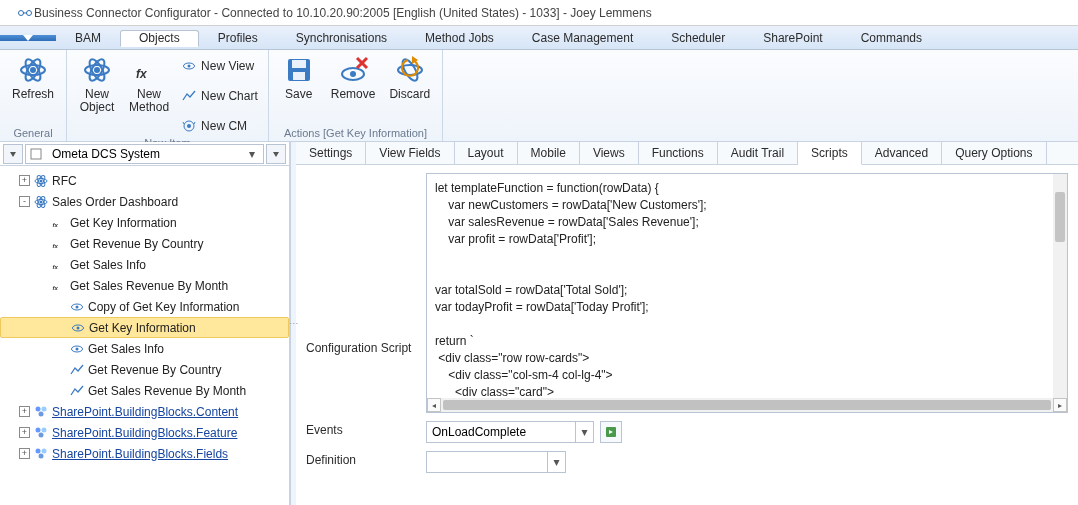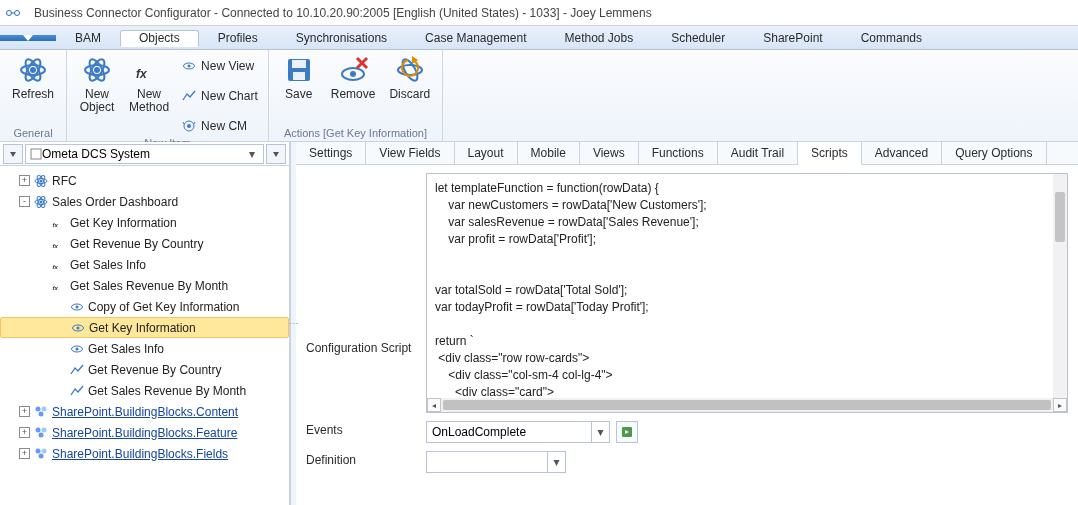--- a/index.html
+++ b/index.html
@@ -1,19 +1,19 @@
 <!DOCTYPE html>
 <html><head>
 <meta charset="utf-8">
 <style>
 * { box-sizing: border-box; margin: 0; padding: 0; font-family: "Segoe UI", Tahoma, sans-serif; font-size: 12px; }
 body { width: 1078px; height: 505px; background: #fff; overflow: hidden; display: flex; flex-direction: column; }
 
 
-.titlebar { height: 26px; background: #fff; border-bottom: 1px solid #d0d0d0; display: flex; align-items: center; padding: 0 6px; gap: 14px; color: #444; }
+.titlebar { height: 26px; background: #fff; border-bottom: 1px solid #d0d0d0; display: flex; align-items: center; padding: 0 18px; gap: 2px; color: #444; }
 .titlebar .app-icon { width: 14px; height: 14px; }
 
 
 .menu-row { height: 24px; background: linear-gradient(#eaf1fb, #d6e5f7); border-bottom: 1px solid #b8c4d4; display: flex; align-items: center; }
 .file-btn { width: 56px; background: linear-gradient(#4f8fd6, #2e6db8); display: flex; align-items: center; justify-content: center; color: #fff; cursor: pointer; }
 .menu-tab { padding: 0 18px; display: flex; align-items: center; color: #2b2b2b; cursor: pointer; border: 1px solid transparent; }
 .menu-tab.active { background: #fff; border: 1px solid #b8c4d4; border-bottom: 1px solid #fff; border-top-left-radius: 3px; border-top-right-radius: 3px; margin-bottom: -1px; }
 
 
 .ribbon { height: 92px; background: linear-gradient(#fbfcfe, #eef4fb); border-bottom: 1px solid #c8d2e0; display: flex; }
@@ -24,21 +24,21 @@
 .rb-btn .icn { width: 32px; height: 32px; display: flex; align-items: center; justify-content: center; }
 .rb-btn .lbl { text-align: center; color: #2b2b2b; line-height: 13px; margin-top: 2px; }
 .rb-small { display: flex; align-items: center; gap: 4px; padding: 2px 4px; cursor: pointer; border-radius: 3px; color: #2b2b2b; }
 .rb-small .icn { width: 16px; height: 16px; display: flex; align-items: center; justify-content: center; }
 .rb-col { display: flex; flex-direction: column; justify-content: flex-start; gap: 10px; padding-top: 4px; }
 
 
 .main-area { flex: 1; display: flex; min-height: 0; }
 .left-pane { width: 290px; border-right: 1px solid #c8d2e0; display: flex; flex-direction: column; background: #fff; }
 .left-toolbar { height: 24px; border-bottom: 1px solid #c8d2e0; display: flex; align-items: center; gap: 2px; padding: 0 3px; }
-.combo { flex: 1; border: 1px solid #b8c4d4; height: 20px; display: flex; align-items: center; padding: 0 4px; gap: 0; background: #fff; }
+.combo { flex: 1; border: 1px solid #b8c4d4; height: 20px; display: flex; align-items: center; padding: 0 4px; gap: 10px; background: #fff; }
 .combo .dd { width: 14px; text-align: center; color: #555; cursor: pointer; }
 .square-btn { width: 20px; height: 20px; border: 1px solid #b8c4d4; background: #f2f6fb; display: flex; align-items: center; justify-content: center; cursor: pointer; }
 
 .tree { flex: 1; overflow: auto; padding: 4px 0; }
 .tree-row { display: flex; align-items: center; height: 21px; padding-left: 4px; gap: 3px; cursor: pointer; }
 .tree-row.selected { background: #ffe79c; border: 1px solid #f0c95e; border-radius: 2px; }
 .tree-row .indent { display: inline-block; }
 .exp { width: 11px; height: 11px; border: 1px solid #8a8a8a; font-size: 9px; line-height: 9px; text-align: center; color: #555; }
 .exp.blank { border: none; }
 .tree-icn { width: 16px; height: 16px; display: flex; align-items: center; justify-content: center; }
@@ -90,22 +90,22 @@
   <div class="file-btn">
     <svg width="10" height="6">
         <polygon points="0,0 10,0 5,6" fill="#fff"></polygon>
       </svg>
   </div>
   <div id="menu-tabs-container" style="display: flex;">
       <div class="menu-tab">BAM</div>
       <div class="menu-tab active">Objects</div>
       <div class="menu-tab">Profiles</div>
       <div class="menu-tab">Synchronisations</div>
+      <div class="menu-tab">Method Jobs</div>
       <div class="menu-tab">Case Management</div>
-      <div class="menu-tab">Method Jobs</div>
       <div class="menu-tab">Scheduler</div>
       <div class="menu-tab">SharePoint</div>
       <div class="menu-tab">Commands</div>
     </div>
 </div>
 
 <div class="ribbon" id="ribbon">
     <div class="ribbon-group">
       <div class="ribbon-group-body">
         <div class="rb-btn">
@@ -440,21 +440,21 @@
               <div class="track"></div>
               <div class="arrow">▸</div>
             </div>
           </div>
         </div>
       </div>
 
       <div class="form-row">
         <div class="form-label">Events</div>
         <div class="form-field">
-          <div class="dd-field" style="width:184px">
+          <div class="dd-field" style="width:168px">
             <span class="val">OnLoadComplete</span>
             <span class="btn">▾</span>
           </div>
           <div class="icon-btn">
             <svg width="12" height="12">
                 <rect x="1" y="1" width="10" height="10" fill="#4a9a4a" rx="1"></rect>
                 <path d="M4 4 L8 6 L4 8 Z" fill="#fff"></path>
               </svg>
           </div>
         </div>

